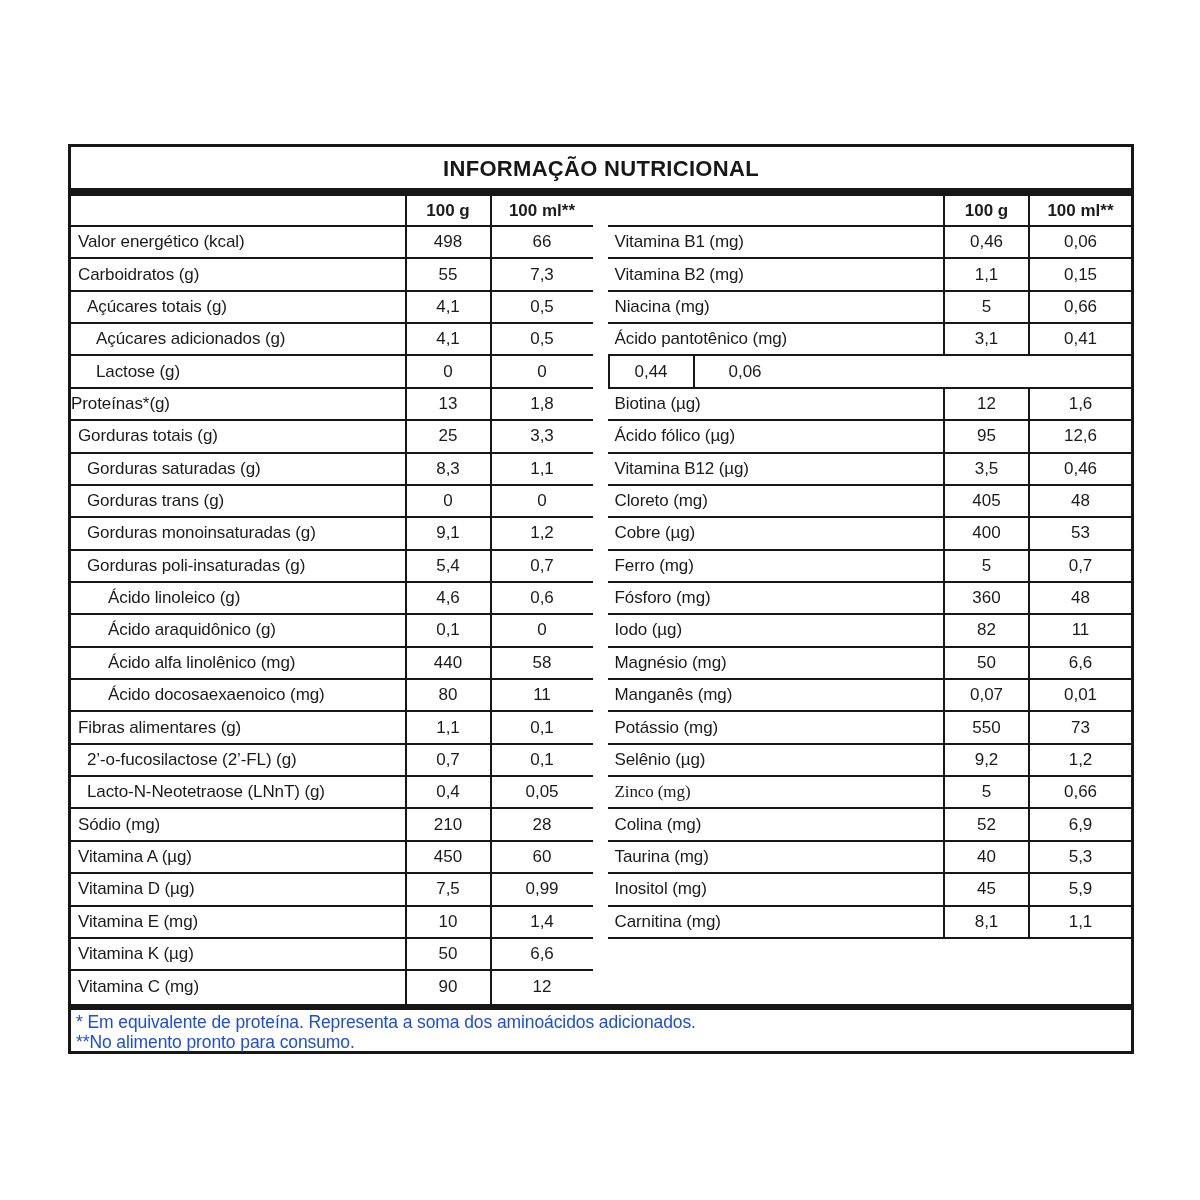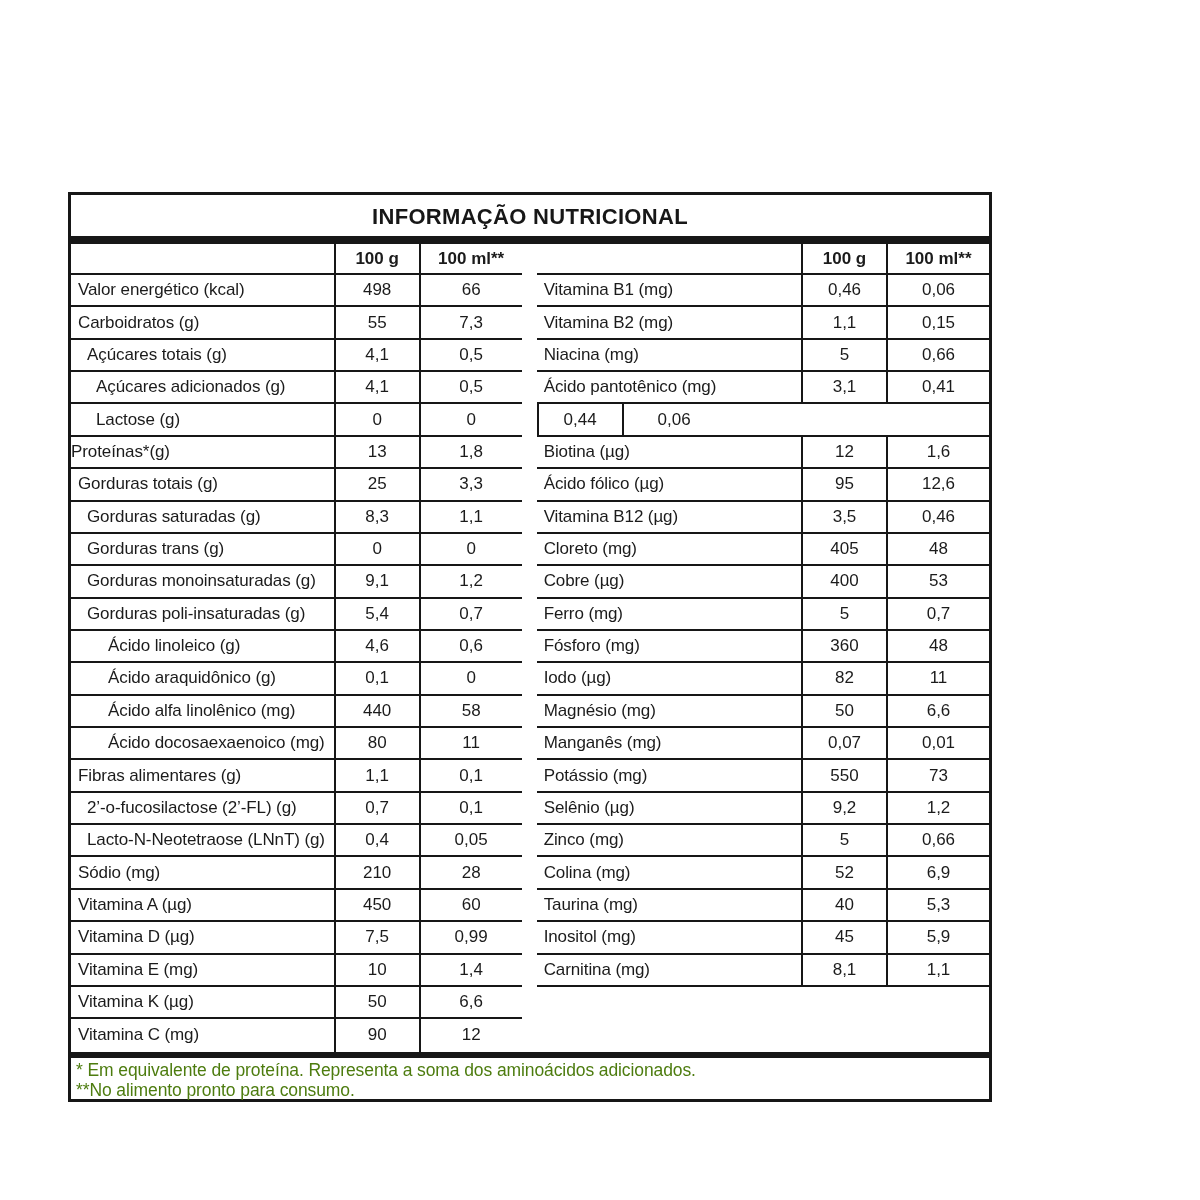--- a/index.html
+++ b/index.html
@@ -4,24 +4,23 @@
 <style>
   html,body { margin:0; padding:0; }
   body {
     width:1200px; height:1200px; background:#ffffff;
     font-family:"Liberation Sans", sans-serif;
     color:#1b1b1b;
     -webkit-font-smoothing:antialiased;
   }
   .panel {
     position:absolute; left:68px; top:144px;
-    width:924px; height:910px;
+    width:1066px; height:910px;
     border:3px solid #171717; box-sizing:border-box;
     background:#ffffff;
-    margin-top:48px;
   }
   .panel-title {
     height:41px; line-height:44px;
     text-align:center; font-weight:bold; font-size:22px;
     letter-spacing:0.3px; color:#171717;
   }
   .bar-top  { height:8px; background:#171717; }
   .bar-bottom { height:6px; background:#171717; }
   .tables { display:flex; height:808px; align-items:flex-start; }
   .ntable { display:flex; flex-direction:column; box-sizing:border-box; }
@@ -40,21 +39,21 @@
   .lcell { flex:1; font-size:17px; letter-spacing:-0.1px; white-space:nowrap; overflow:hidden; }
   .vcell {
     justify-content:center; font-size:17px;
     border-left:2px solid #171717; text-align:center;
   }
   .v1 { width:85px; }
   .v2 { width:103px; }
   .hrow .vcell { font-weight:bold; font-size:17px; }
   .footnotes {
     padding:3px 6px 0 5px; font-size:17.5px; line-height:19.5px;
-    letter-spacing:-0.1px; color:#4d7c0f;
+    letter-spacing:-0.1px; color:#1d4ed8;
   }
 </style>
 </head>
 <body>
 
 <div class="panel">
 
   <div class="panel-title">INFORMAÇÃO NUTRICIONAL</div>
 
   <div class="bar-top"></div>
@@ -273,21 +272,21 @@
           <div class="cell lcell" style="padding-left: 7px;">Potássio (mg)</div>
           <div class="cell vcell v1">550</div>
           <div class="cell vcell v2">73</div>
         </div>
         <div class="row">
           <div class="cell lcell" style="padding-left: 7px;">Selênio (µg)</div>
           <div class="cell vcell v1">9,2</div>
           <div class="cell vcell v2">1,2</div>
         </div>
         <div class="row">
-          <div class="cell lcell" style="padding-left: 7px;">Zinco (mg)</div>
+          <div class="cell lcell" style="padding-left: 7px; font-family: Liberation Serif, serif;">Zinco (mg)</div>
           <div class="cell vcell v1">5</div>
           <div class="cell vcell v2">0,66</div>
         </div>
         <div class="row">
           <div class="cell lcell" style="padding-left: 7px;">Colina (mg)</div>
           <div class="cell vcell v1">52</div>
           <div class="cell vcell v2">6,9</div>
         </div>
         <div class="row">
           <div class="cell lcell" style="padding-left: 7px;">Taurina (mg)</div>

